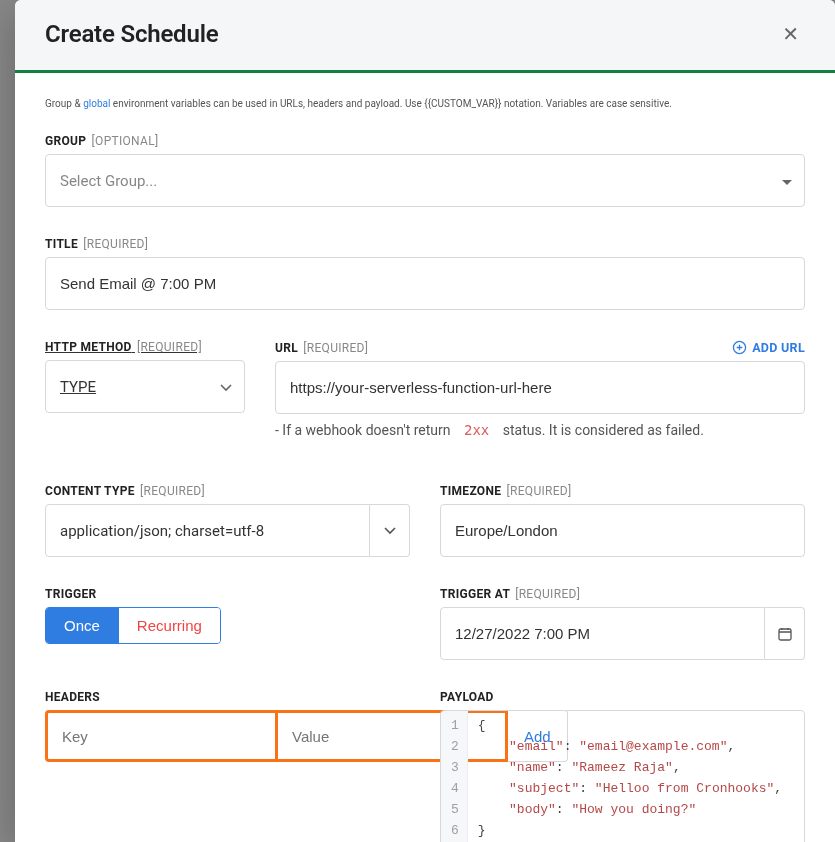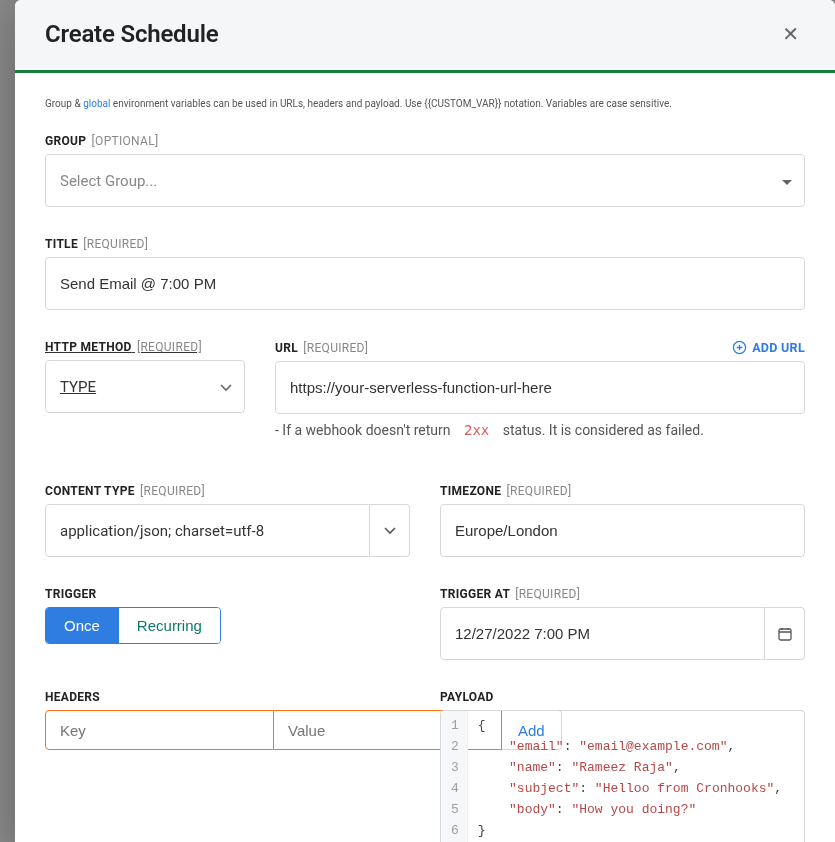--- a/index.html
+++ b/index.html
@@ -124,21 +124,21 @@
   }
   .seg {
     display: inline-flex;
     border: 1px solid #2f7de1;
     border-radius: 4px;
     overflow: hidden;
   }
   .seg button {
     border: none;
     background: #fff;
-    color: #0f766e;
+    color: #ef4444;
     font-size: 15px;
     padding: 9px 18px;
     cursor: pointer;
   }
   .seg button.active { background: #2f7de1; color: #fff; }
   .seg button + button { border-left: 1px solid #2f7de1; }
   .date-wrap { display: flex; }
   .date-wrap .control { border-radius: 4px 0 0 4px; flex: 1; }
   .date-wrap .cal-btn {
     width: 40px;
@@ -148,22 +148,22 @@
     background: #fff;
     display: flex;
     align-items: center;
     justify-content: center;
     cursor: pointer;
     color: #555;
   }
   .headers-row { display: flex; }
   .headers-row input {
     flex: 1;
-    height: 40px;
-    border: 1px solid #f97316;
+    height: 52px;
+    border: 3px solid #f97316;
     padding: 0 14px;
     font-size: 15px;
     outline: none;
     background: #fff;
   }
   .headers-row input:first-child { border-radius: 4px 0 0 4px; }
   .headers-row input + input { border-left: none; }
   .headers-row .add-btn {
     border: 1px solid #d6d8db;
     border-left: none;

